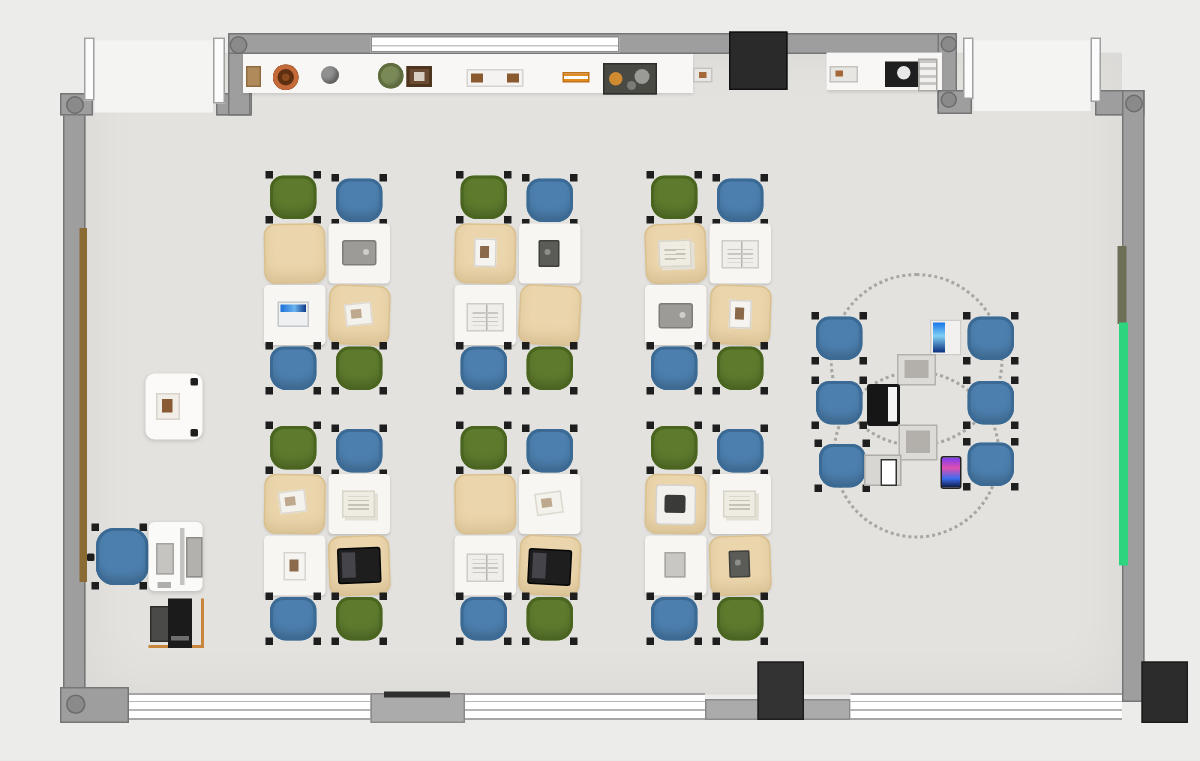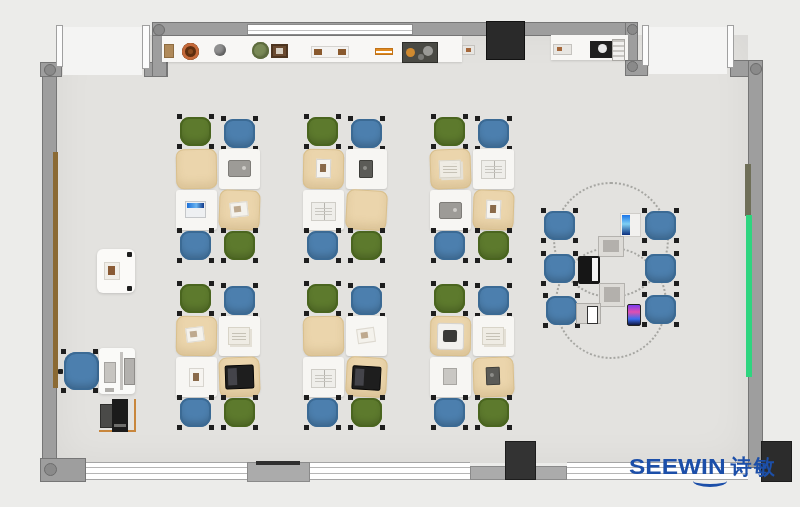--- a/index.html
+++ b/index.html
@@ -374,19 +374,14 @@
     <div class="abs" style="left:25px;top:10px;width:9px;height:25px;background:#b3b1ae;border:1px solid #8f8d8a;"></div>
     <div class="abs" style="left:5px;top:14px;width:10px;height:19px;background:#c6c4c0;border:1px solid #a5a3a0;"></div>
     <div class="abs" style="left:6px;top:40px;width:9px;height:4px;background:#b0aeaa;"></div>
   </div>
 
   <div class="abs orangeL" style="left:99px;top:399px;width:37px;height:33px;"></div>
   <div class="abs printer1" style="left:100px;top:404px;width:14px;height:24px;"></div>
   <div class="abs printer2" style="left:112px;top:399px;width:16px;height:33px;"></div>
   <div class="abs" style="left:114px;top:424px;width:12px;height:3px;background:#6e6e6c;"></div>
 
-  <div class="logo" style="left:629px;top:454px;">
-    <span class="logo-en">SEEWIN</span>
-    <span class="logo-cn">诗敏</span>
-    <div class="logo-smile"></div>
-  </div>
 
 </div>
 
 </body></html>

